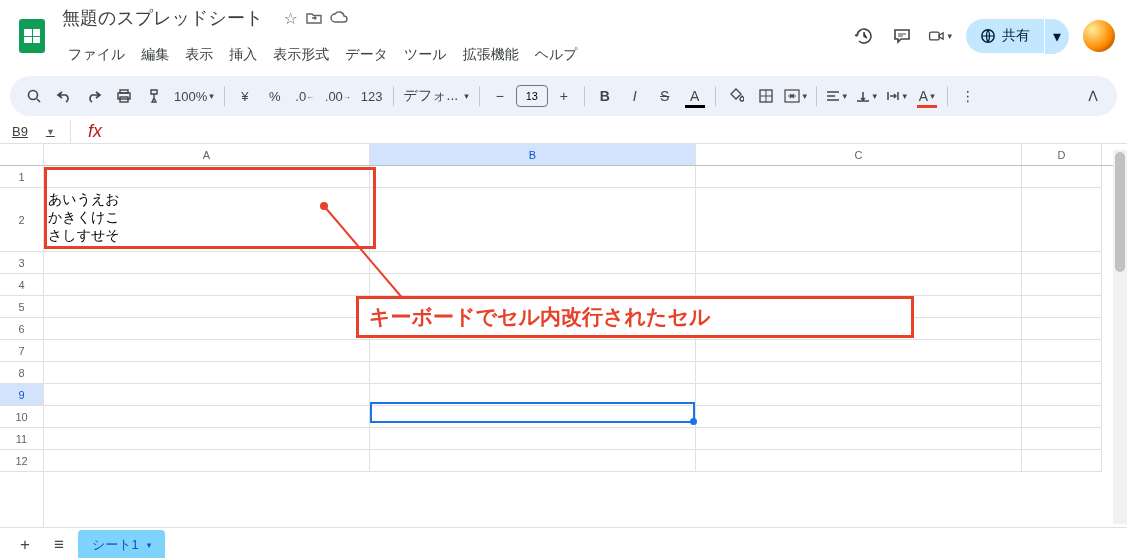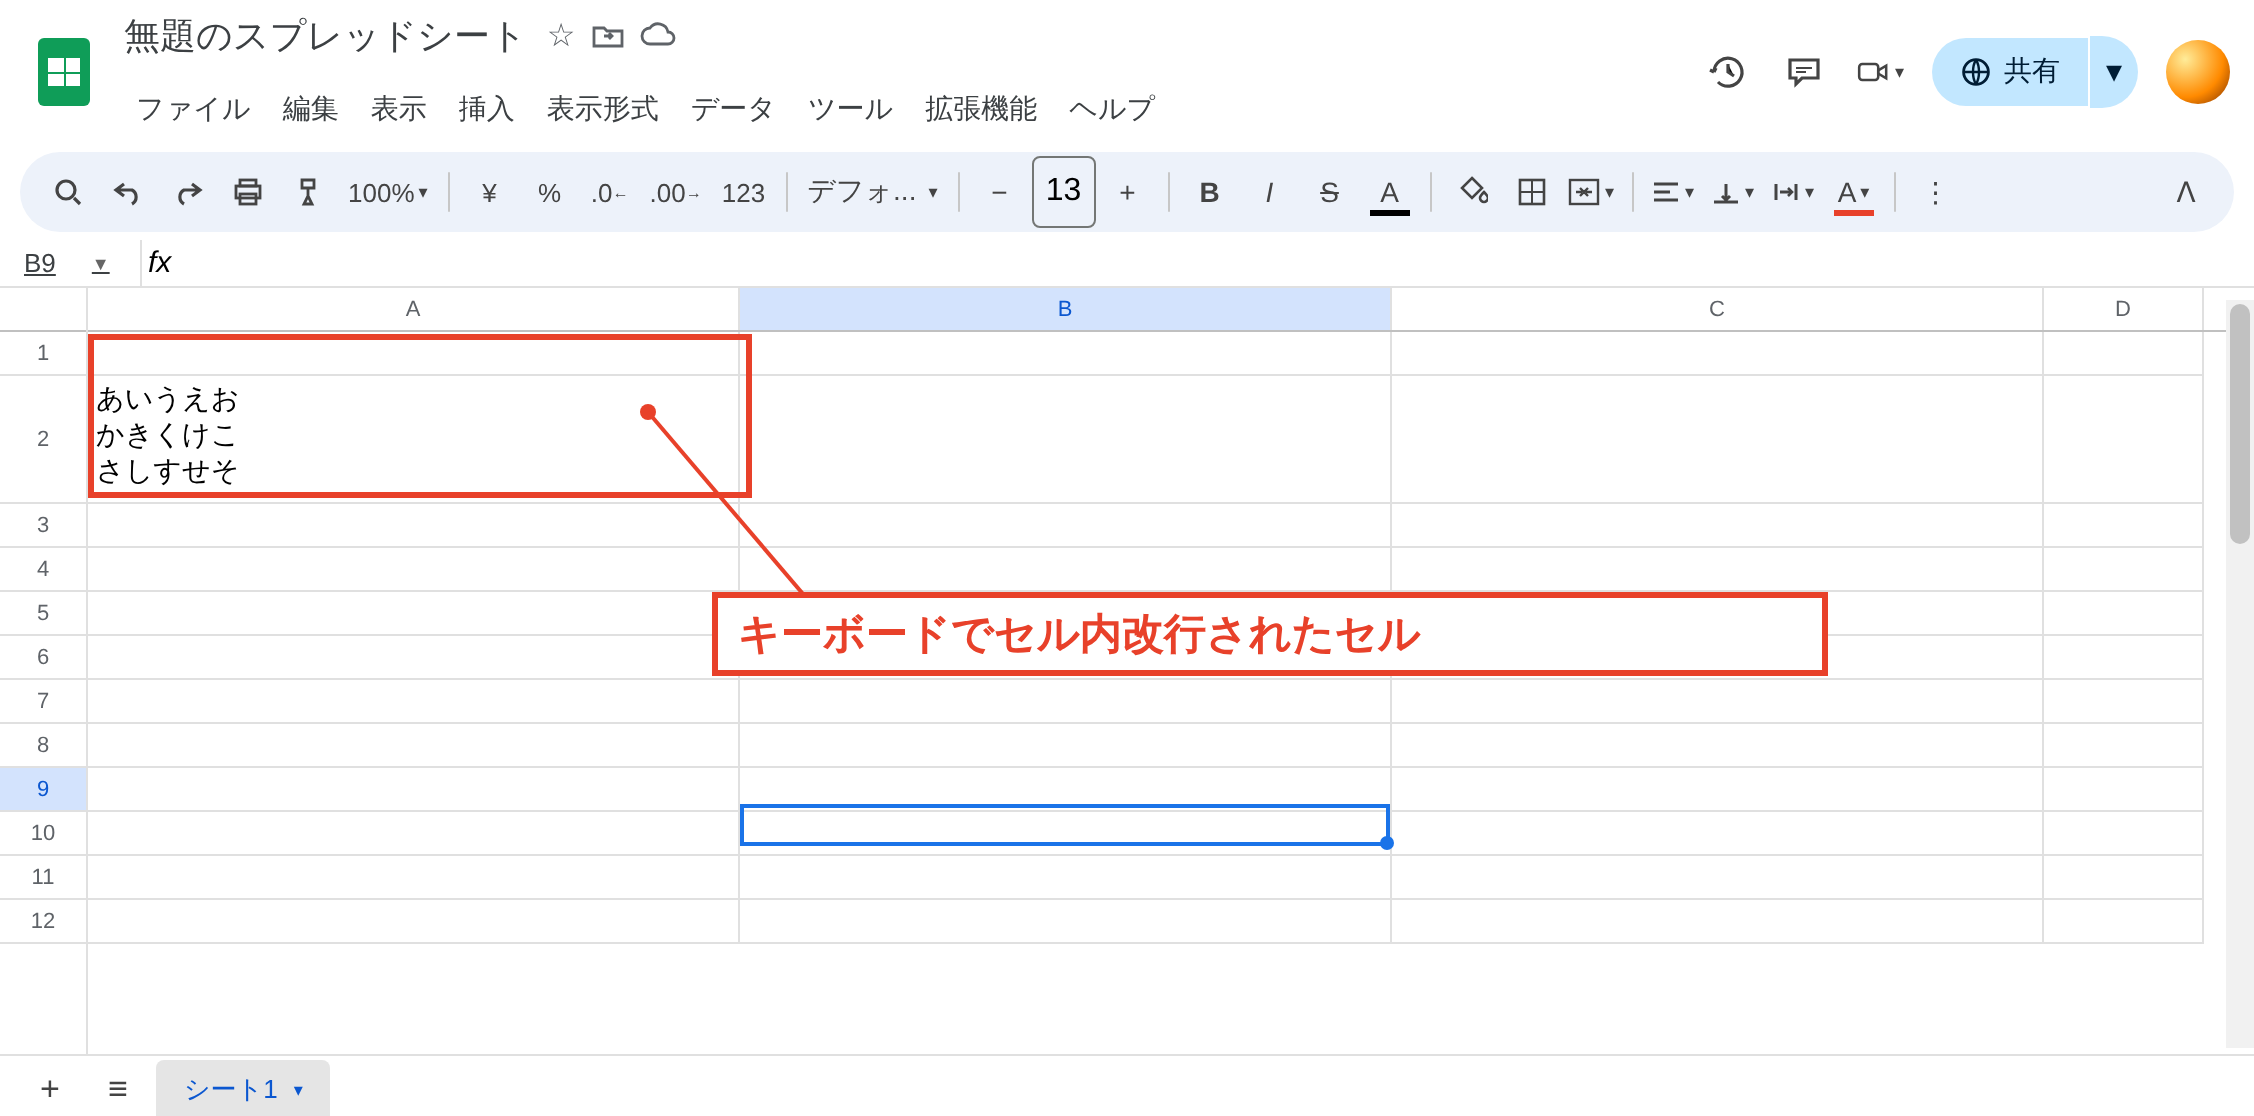--- a/index.html
+++ b/index.html
@@ -3,50 +3,50 @@
 <meta charset="utf-8">
 <style>
 * { margin: 0; padding: 0; box-sizing: border-box; font-family: Arial, "Hiragino Sans", "Meiryo", sans-serif; }
 body { width: 1127px; height: 558px; background: #fff; overflow: hidden; position: relative; }
 .header { display: flex; align-items: center; padding: 6px 12px 2px 12px; gap: 10px; }
 .logo { width: 40px; height: 40px; display: flex; align-items: center; justify-content: center; }
 .logo-box { width: 26px; height: 34px; background: #0f9d58; border-radius: 3px; display: flex; align-items: center; justify-content: center; }
 .logo-grid { width: 16px; height: 14px; display: grid; grid-template-columns: 1fr 1fr; grid-template-rows: 1fr 1fr; gap: 1px; }
 .logo-grid span { background: #fff; }
 .title-area { flex: 1; display: flex; flex-direction: column; gap: 2px; }
-.title-row { display: flex; align-items: center; gap: 10px; }
+.title-row { display: flex; align-items: center; gap: 20px; }
 .doc-title { font-size: 18px; color: #3c4043; }
 .title-icons { display: flex; gap: 8px; align-items: center; color: #5f6368; }
 .title-icons .icn { font-size: 16px; cursor: pointer; }
 .menu-row { display: flex; gap: 4px; margin-top: 12px; }
 .menu-item { font-size: 14px; color: #3c4043; padding: 2px 6px; cursor: pointer; }
 .right-actions { display: flex; align-items: center; gap: 14px; }
 .ract { width: 24px; height: 24px; display:flex; align-items:center; justify-content:center; color:#444; cursor:pointer; }
 .share-wrap { display:flex; align-items:center; gap:0; }
 .share-btn { display:flex; align-items:center; gap:6px; background:#c2e7ff; padding:8px 14px; border-radius:20px 0 0 20px; font-size:14px; color:#001d35; cursor:pointer; }
 .share-caret { background:#c2e7ff; padding:8px 8px; border-radius:0 20px 20px 0; margin-left:1px; color:#001d35; cursor:pointer; }
 .avatar { width:32px; height:32px; border-radius:50%; background: radial-gradient(circle at 30% 30%, #ffec99, #ff8a00 60%, #7b2e00); }
 .toolbar-wrap { padding: 8px 10px 4px 10px; }
 .toolbar { background:#edf2fa; border-radius: 24px; padding: 4px 10px; display:flex; align-items:center; gap:2px; height:40px;justify-content:center; }
 .tb { min-width:28px; height:28px; display:flex; align-items:center; justify-content:center; color:#444; font-size:14px; cursor:pointer; border-radius:4px; }
 .tb.sep { min-width:1px; width:1px; height:20px; background:#c7c7c7; margin: 0 4px; cursor:default; }
 .tb.txt { font-size:13px; padding: 0 4px; }
 .font-sel { display:flex; align-items:center; gap:4px; padding:0 4px; }
-.size-box { border:1px solid #747775; border-radius:4px; width:32px; height:36px; display:flex; align-items:center; justify-content:center; font-size:16px; }
+.size-box { border:1px solid #747775; border-radius:4px; width:32px; height:22px; display:flex; align-items:center; justify-content:center; font-size:11px; }
 .bold { font-weight:bold; }
 .italic { font-style:italic; }
 .strike { text-decoration: line-through; }
 .colA { position:relative; }
 .colA::after { content:""; position:absolute; bottom:2px; left:4px; right:4px; height:3px; background:#000; }
 .colA.red::after { background:#e8412a; }
 .caret { font-size:9px; margin-left:2px; }
 .namebox-row { display:flex; align-items:center; border-bottom:1px solid #e0e0e0; height:24px; }
 .namebox { width:70px; padding-left:12px; font-size:13px; color:#3c4043; display:flex; align-items:center;text-decoration:underline; }
 .namebox .caret2 { margin-left:18px; color:#666; font-size:9px; }
-.fx { padding: 0 3px; color:#000000; font-style:italic; font-size:15px; border-left:1px solid #e0e0e0; height:100%; display:flex; align-items:center; }
+.fx { padding: 0 17px; color:#b91c1c; font-style:italic; font-size:18px; border-left:1px solid #e0e0e0; height:100%; display:flex; align-items:center; }
 .grid-area { position:relative; display:flex; height: calc(558px - 175px); }
 .rownums { width:44px; background:#fff; border-right:1px solid #e0e0e0; }
 .rownum { height:22px; border-bottom:1px solid #e0e0e0; font-size:11px; color:#5f6368; display:flex; align-items:center; justify-content:center; }
 .rownum.tall { height:64px; }
 .rownum.sel { background:#d3e3fd; color:#0b57d0; }
 .corner { height:22px; border-bottom:1px solid #c0c0c0; background:#fff; }
 .cols-body { flex:1; overflow:hidden; }
 .colheads { display:flex; height:22px; border-bottom:1px solid #c0c0c0; }
 .colh { border-right:1px solid #e0e0e0; font-size:11px; color:#5f6368; display:flex; align-items:center; justify-content:center; }
 .colh.sel { background:#d3e3fd; color:#0b57d0; }
@@ -57,21 +57,21 @@
 .cell { border-right:1px solid #e0e0e0; border-bottom:1px solid #e0e0e0; font-size:14px; color:#000; padding:2px 4px; display:flex; align-items:flex-start; }
 .cell.cellA2 { white-space:pre-line; line-height:1.3;text-align:center; }
 .annot-box1 { position:absolute; left:44px; top:23px; width:332px; height:82px; border:3px solid #e8412a; pointer-events:none; }
 .annot-box2 { position:absolute; left:356px; top:152px; width:558px; height:42px; border:3px solid #e8412a; background:#fff; display:flex; align-items:center; padding:0 10px; }
 .annot-text { color:#e8412a; font-size:21px; font-weight:bold; }
 .annot-line { position:absolute; left:320px; top:58px; width:150px; height:140px; pointer-events:none; }
 .sel-cell { position:absolute; border:2px solid #1a73e8; width:325px; height:21px; left:370px; top:258px; pointer-events:none; }
 .sel-handle { position:absolute; width:7px; height:7px; background:#1a73e8; border-radius:50%; right:-4px; bottom:-4px; }
 .footer { height:34px; display:flex; align-items:center; border-top:1px solid #e0e0e0; padding:0 10px; gap:4px; }
 .fbtn { width:30px; height:28px; display:flex; align-items:center; justify-content:center; color:#444; cursor:pointer; font-size:17px; }
-.sheet-tab { background:#e5e5e5; padding:6px 14px; border-radius:4px 4px 0 0; font-size:13px; color:#0b57d0; display:flex; align-items:center; gap:6px; cursor:pointer;text-align:right; }
+.sheet-tab { background:#7dd3fc; padding:6px 14px; border-radius:4px 4px 0 0; font-size:13px; color:#0b57d0; display:flex; align-items:center; gap:6px; cursor:pointer;text-align:right; }
 .sheet-tab .caret { color:#0b57d0; }
 .vscroll { position:absolute; right:0; top:150px; bottom:34px; width:14px; background:#f1f1f1; }
 .vthumb { width:10px; margin:2px; height:120px; background:#c1c1c1; border-radius:5px; }
 svg { display:block; }
 </style>
 </head>
 <body>
 
 <div class="header">
   <div class="logo">

